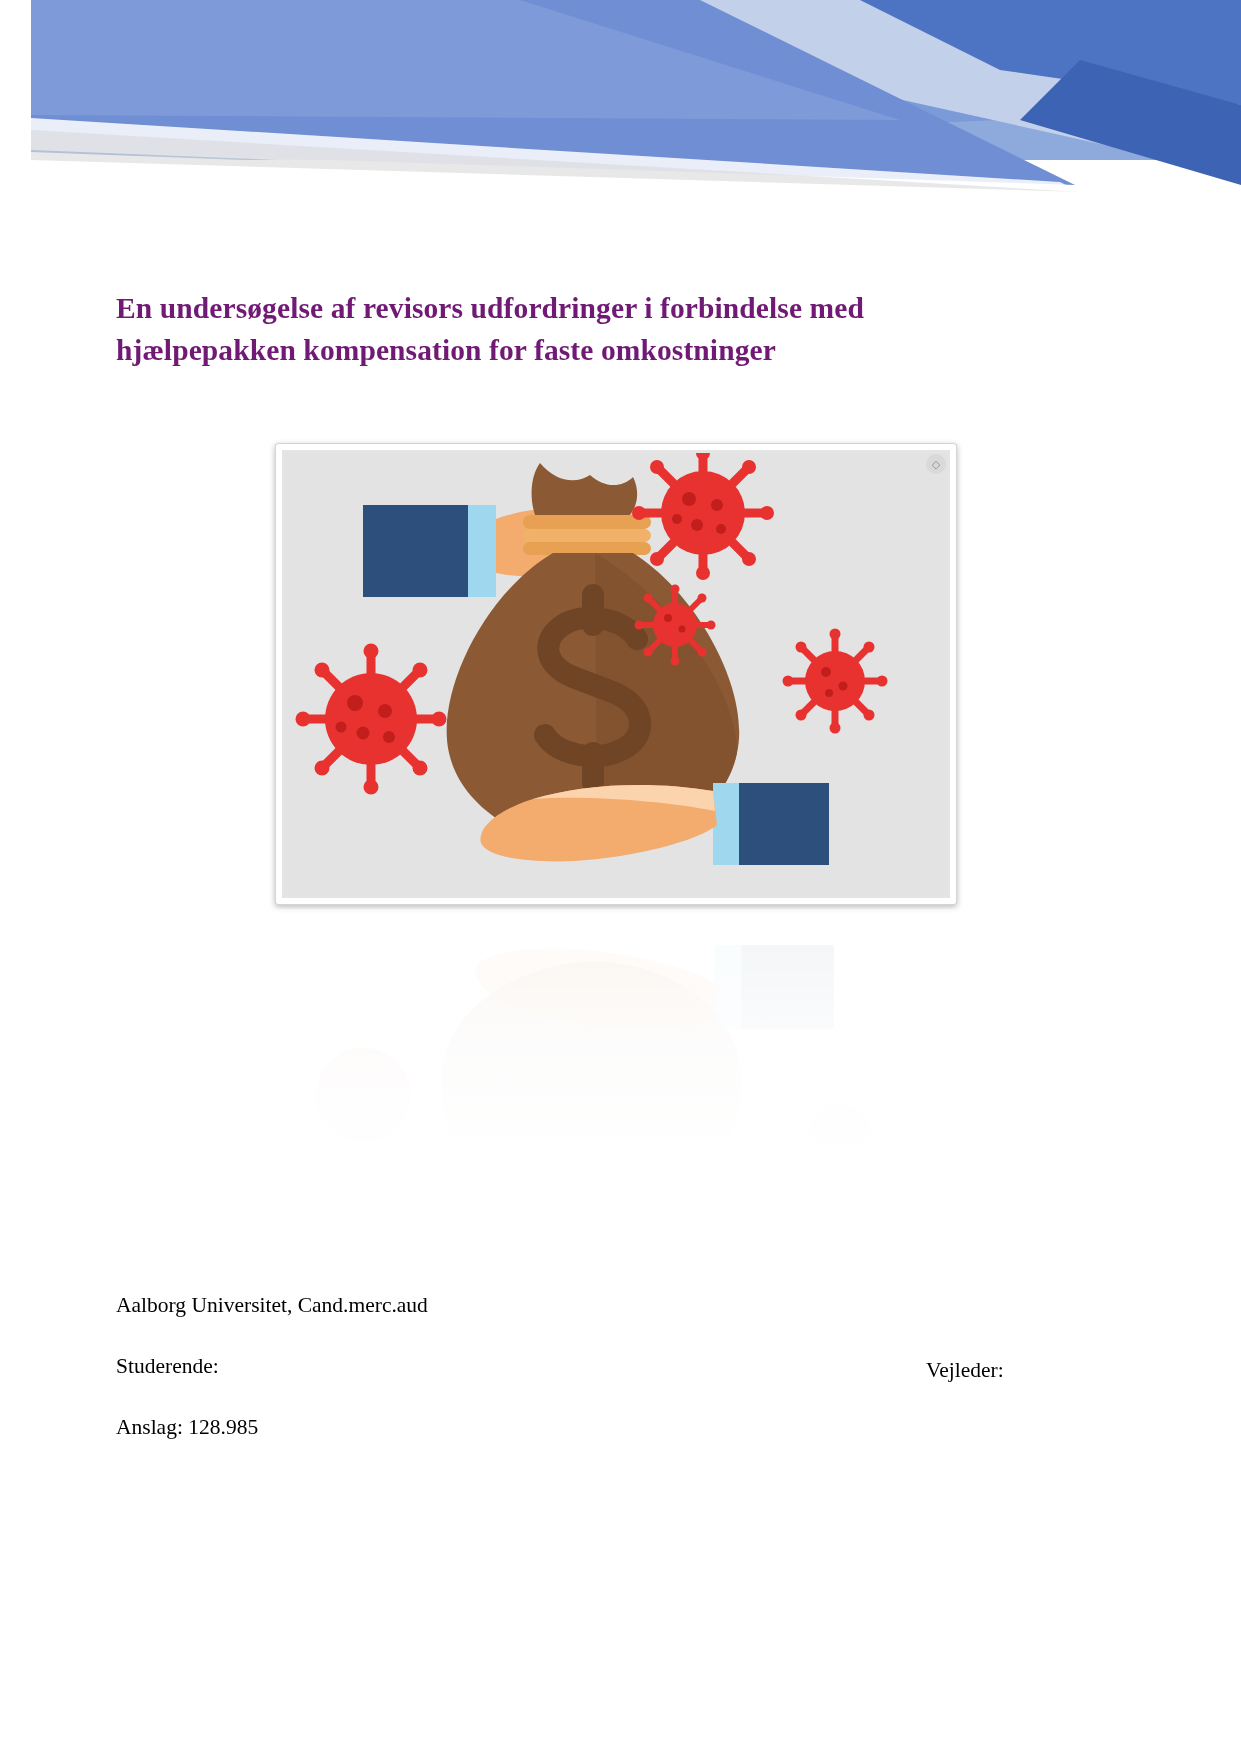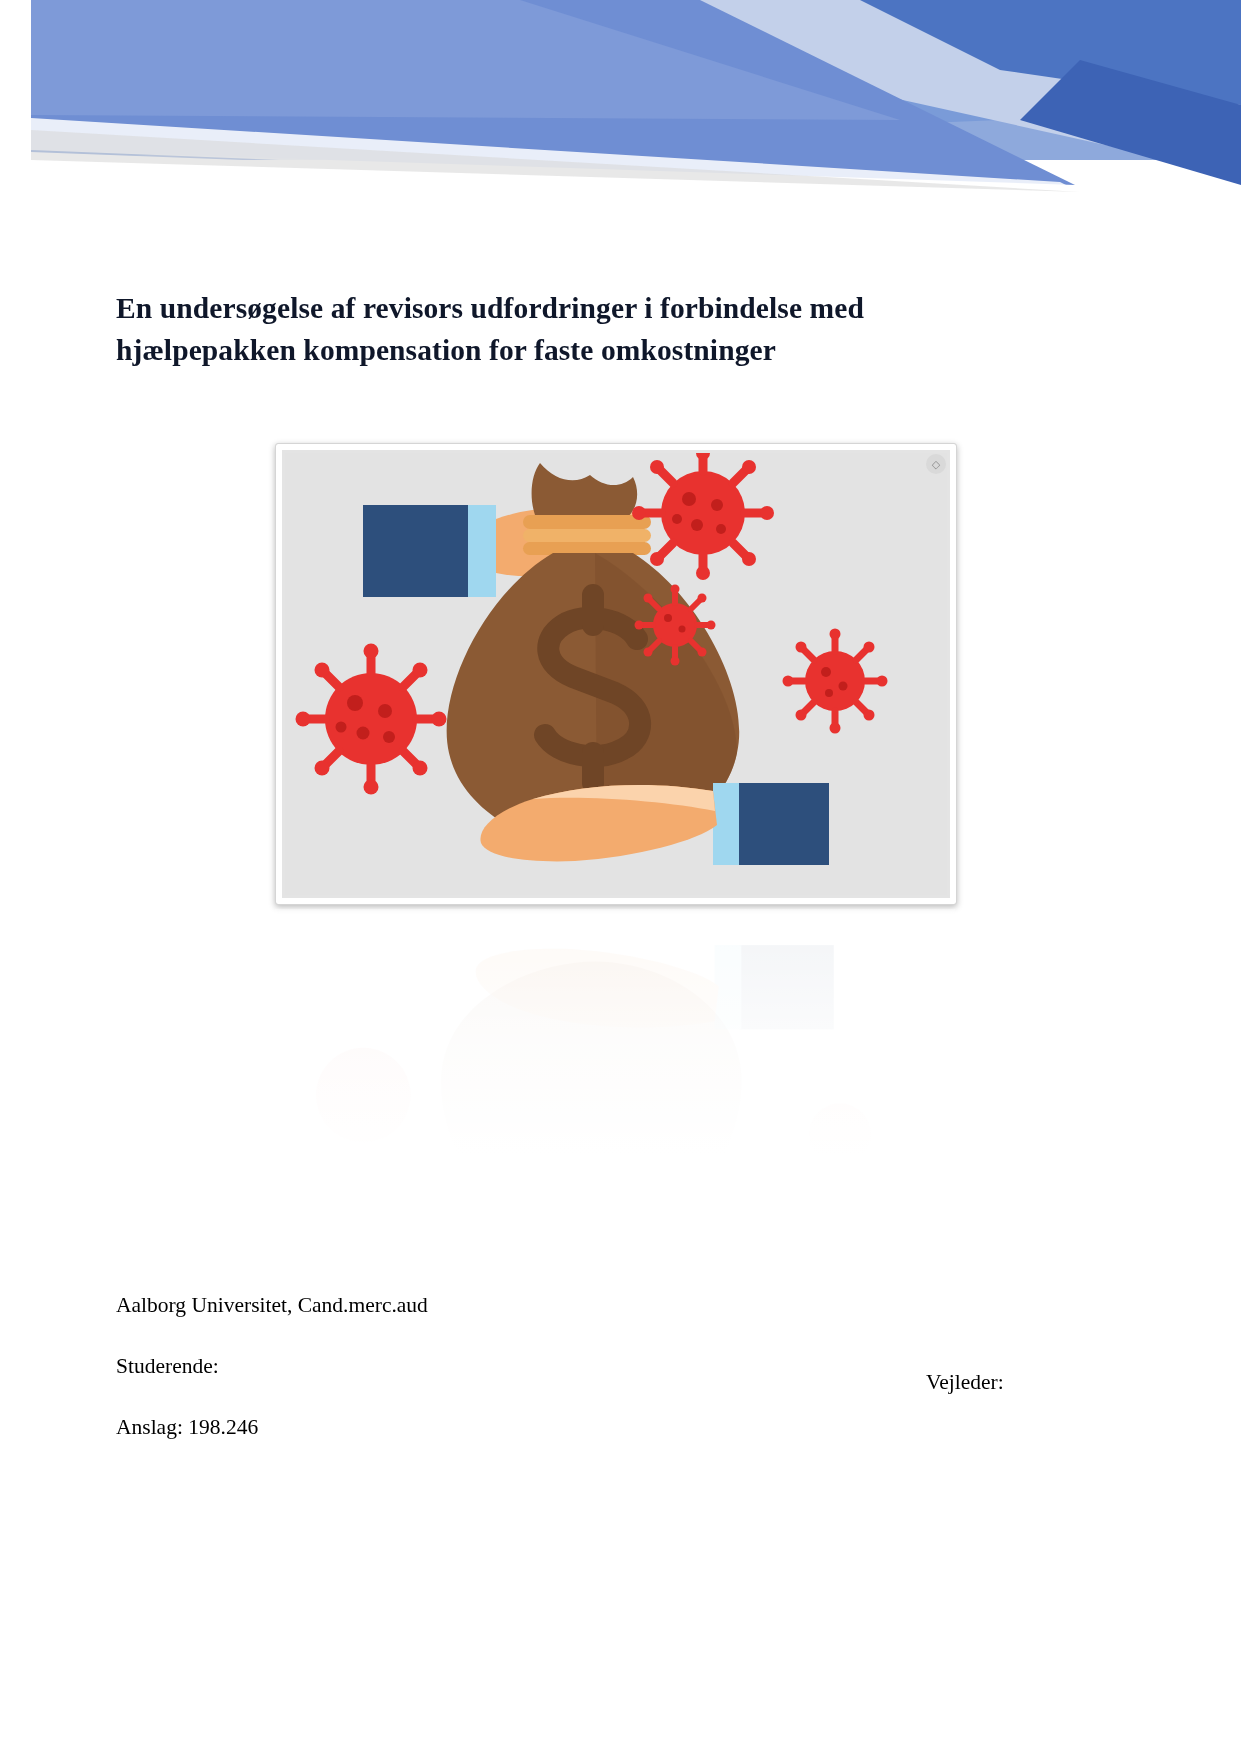--- a/index.html
+++ b/index.html
@@ -36,21 +36,21 @@
     top: 288px;
     width: 900px;
   }
   .doc-title {
     font-family: "Liberation Serif", serif;
     font-weight: bold;
     font-size: 29.5px;
     line-height: 1.42;
     letter-spacing: 0.1px;
     margin: 0;
-    color: #0f172a;
+    color: #701a75;
   }
 
   
   .figure-wrap {
     position: absolute;
     left: 275px;
     top: 443px;
     width: 680px;
   }
   .photo-frame {
@@ -121,21 +121,21 @@
   }
   .meta .left {
     position: absolute;
     left: 0;
     top: 0;
     white-space: nowrap;
   }
   .meta .right {
     position: absolute;
     left: 810px;
-    top: 16px;
+    top: 4px;
     white-space: nowrap;
   }
 </style>
 </head>
 <body>
 
 <div class="banner">
   <svg width="1241" height="230" viewBox="0 0 1241 230" xmlns="http://www.w3.org/2000/svg">
     <rect x="31" y="0" width="1210" height="160" fill="#8ea9dc"></rect>
     <polygon points="31,0 1241,0 1241,110 31,160" fill="#7a9bd8"></polygon>
@@ -346,15 +346,15 @@
 
 <div class="meta">
   <div class="row">
     <span class="left">Aalborg Universitet, Cand.merc.aud</span>
   </div>
   <div class="row">
     <span class="left">Studerende:</span>
     <span class="right">Vejleder:</span>
   </div>
   <div class="row">
-    <span class="left">Anslag: 198.246</span>
+    <span class="left">Anslag: 128.985</span>
   </div>
 </div>
 
 </body></html>

